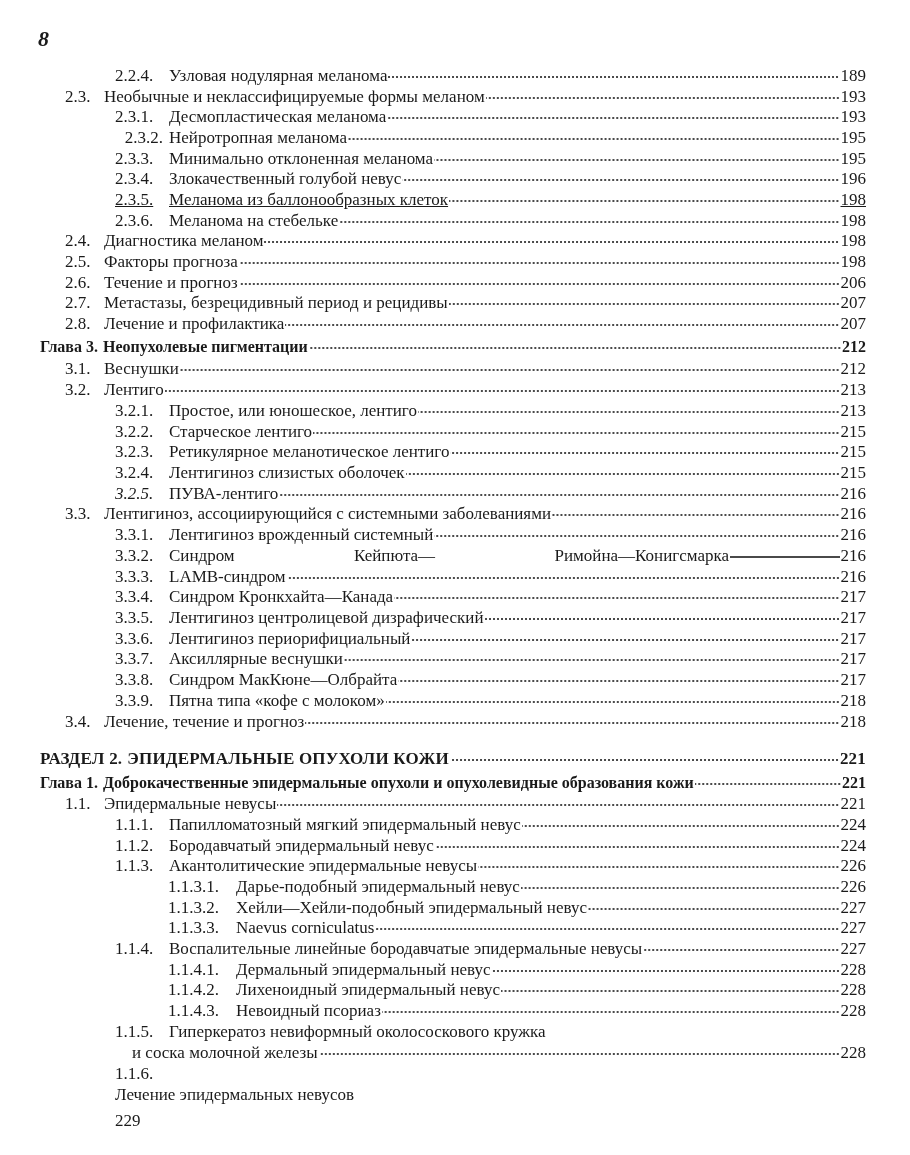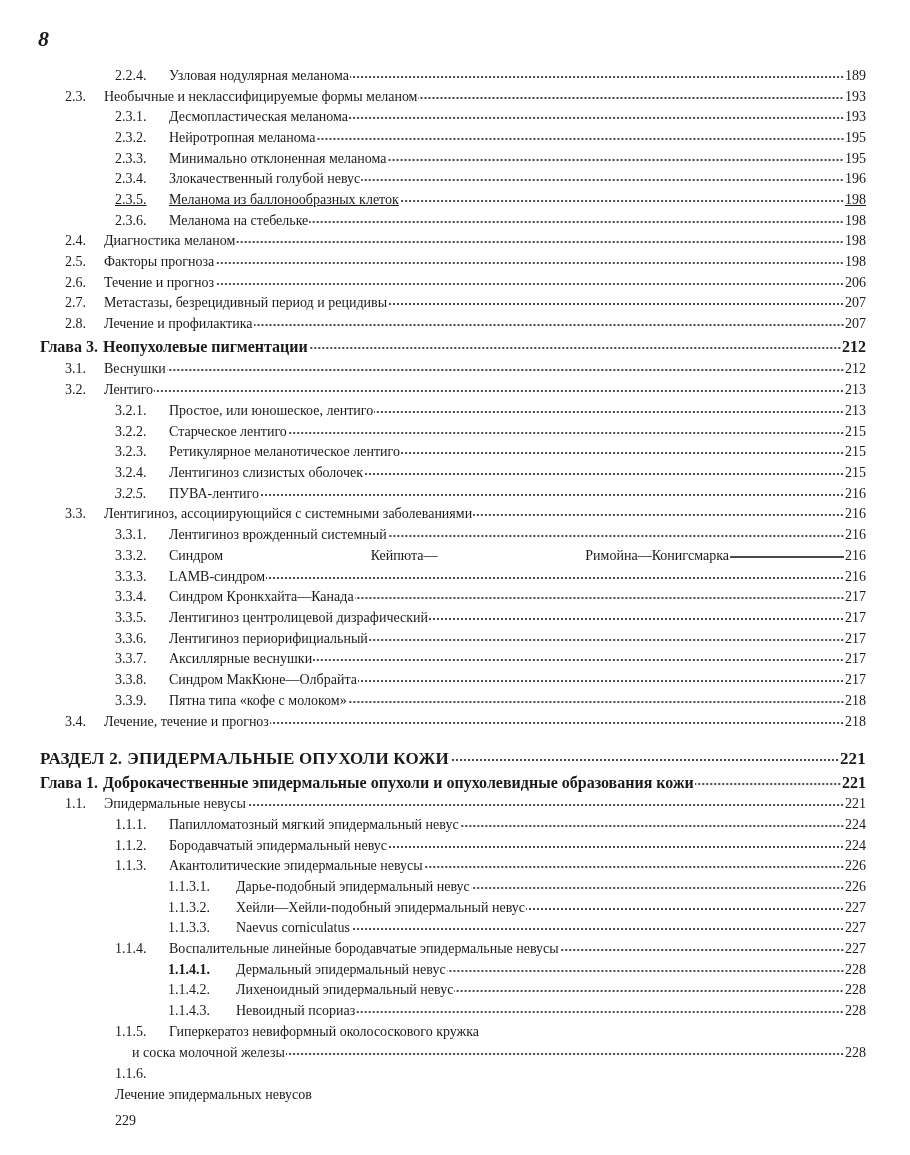--- a/index.html
+++ b/index.html
@@ -10,21 +10,21 @@
   }
   .page-number {
     position: absolute; left: 38px; top: 24px;
     font-size: 22px; font-weight: bold; font-style: italic;
     line-height: 30px;
   }
   .toc { position: absolute; left: 0; top: 0; width: 910px; height: 1155px; }
   .row {
     position: absolute; right: 44px; height: 21px;
     display: flex; align-items: baseline;
-    font-size: 14px; line-height: 21px;
+    font-size: 17px; line-height: 21px;
     white-space: nowrap;
   }
   .row .num { flex: 0 0 auto; }
   .row .title { flex: 0 0 auto; }
   .row .leader {
     flex: 1 1 auto; overflow: hidden; min-width: 6px;
     margin: 0 1px; position: relative; top: -2px;
     height: 4px;
     background-image: radial-gradient(circle, #4a4a4a 0.8px, transparent 1.1px);
     background-size: 4px 4px; background-repeat: repeat-x; background-position: right bottom;
@@ -54,21 +54,21 @@
       <span class="leader"></span>
       <span class="page">193</span>
     </div>
     <div class="row" style="top: 106px; left: 115px;">
       <span class="num" style="min-width: 48px; margin-right: 6px;">2.3.1.</span>
       <span class="title">Десмопластическая меланома</span>
       <span class="leader"></span>
       <span class="page">193</span>
     </div>
     <div class="row" style="top: 127px; left: 115px;">
-      <span class="num" style="min-width: 48px; margin-right: 6px;">2.3.2.</span>
+      <span class="num" style="min-width: 48px; margin-right: 6px; text-align: right;">2.3.2.</span>
       <span class="title">Нейротропная меланома</span>
       <span class="leader"></span>
       <span class="page">195</span>
     </div>
     <div class="row" style="top: 148px; left: 115px;">
       <span class="num" style="min-width: 48px; margin-right: 6px;">2.3.3.</span>
       <span class="title">Минимально отклоненная меланома</span>
       <span class="leader"></span>
       <span class="page">195</span>
     </div>
@@ -292,21 +292,21 @@
       <span class="leader"></span>
       <span class="page">227</span>
     </div>
     <div class="row" style="top: 938px; left: 115px;">
       <span class="num" style="min-width: 48px; margin-right: 6px;">1.1.4.</span>
       <span class="title">Воспалительные линейные бородавчатые эпидермальные невусы</span>
       <span class="leader"></span>
       <span class="page">227</span>
     </div>
     <div class="row" style="top: 959px; left: 168px;">
-      <span class="num" style="min-width: 62px; margin-right: 6px; font-weight: bold;">1.1.4.1.</span>
+      <span class="num" style="min-width: 62px; margin-right: 6px;">1.1.4.1.</span>
       <span class="title">Дермальный эпидермальный невус</span>
       <span class="leader"></span>
       <span class="page">228</span>
     </div>
     <div class="row" style="top: 979px; left: 168px;">
       <span class="num" style="min-width: 62px; margin-right: 6px;">1.1.4.2.</span>
       <span class="title">Лихеноидный эпидермальный невус</span>
       <span class="leader"></span>
       <span class="page">228</span>
     </div>

